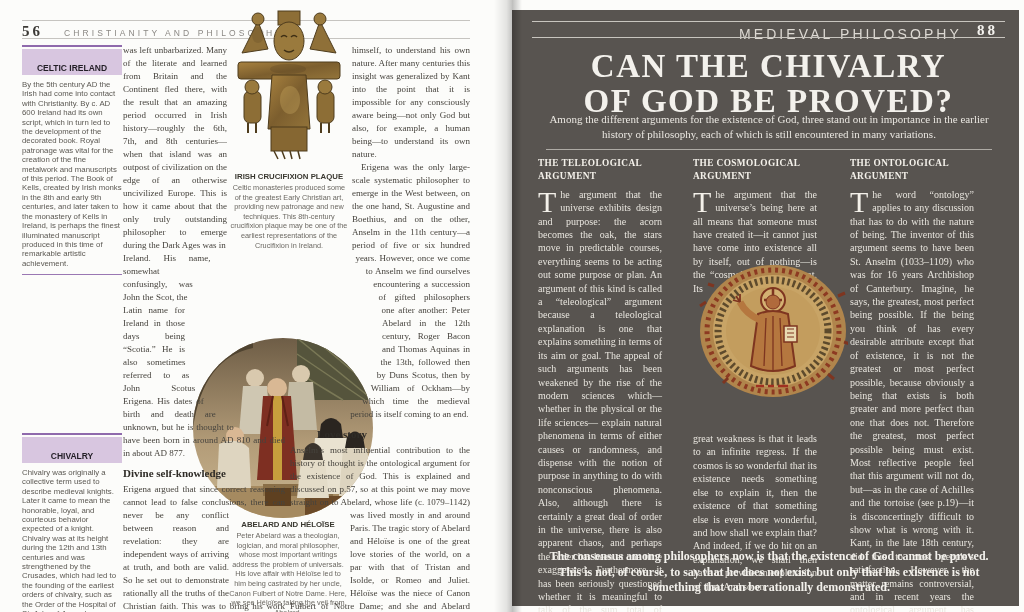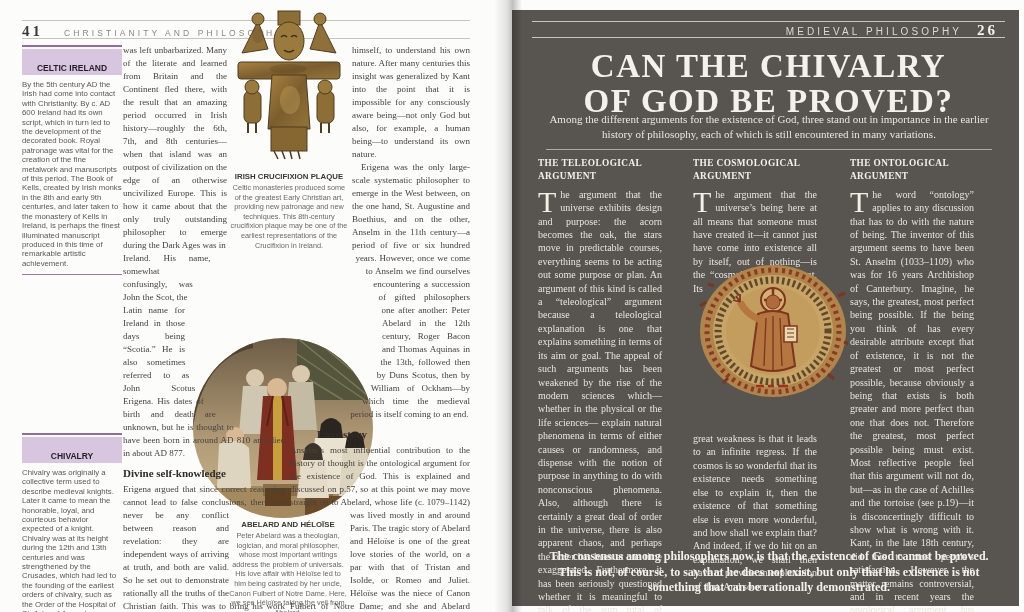--- a/index.html
+++ b/index.html
@@ -32,21 +32,21 @@
   .lhead { font-weight:bold; font-size:11px; color:#2f2c27; margin:7px 0 3px 0; text-align:left; }
   .indent { text-indent:9px; }
   .spacer { background:transparent; }
   .fr { float:right; }
   .fl { float:left; }
 
   
   .rp-bg { position:absolute; left:512px; top:10px; width:507px; height:596px; background:#585450; }
   .rp-rule { position:absolute; left:532px; width:473px; height:1px; background:#c8c5bf; }
   .rp-section { position:absolute; left:700px; top:26px; width:262px; text-align:right;
-                font-family:"Liberation Sans",sans-serif; font-size:10px; letter-spacing:3.1px;
+                font-family:"Liberation Sans",sans-serif; font-size:14px; letter-spacing:3.1px;
                 color:#ddd9d3; }
   .rp-pagenum { position:absolute; left:977px; top:22px; font-weight:bold; font-size:15px;
                 letter-spacing:3px; color:#f4f2ee; }
   .rp-title { position:absolute; left:532px; top:49px; width:473px; text-align:center;
               color:#f3f1ec; font-size:33px; line-height:35px; letter-spacing:1.5px; }
   .rp-subtitle { position:absolute; left:546px; top:112px; width:446px; text-align:center;
                  font-size:11px; line-height:14.5px; color:#eae7e1; }
   .rp-subrule { position:absolute; left:546px; top:149px; width:446px; height:1px; background:#aeaba5; }
 
   .rcol { position:absolute; top:157px; width:124px; color:#e8e5de; font-size:10px;
@@ -65,21 +65,21 @@
 
   .round-img { position:absolute; border-radius:50%; overflow:hidden; }
 </style>
 </head>
 <body>
 
 <div class="spread">
 
   <div>
     <div class="lp-rule" style="top:20px"></div>
-    <div class="lp-pagenum">41</div>
+    <div class="lp-pagenum">56</div>
     <div class="lp-section">CHRISTIANITY AND PHILOSOPHY</div>
     <div class="lp-rule" style="top:38px"></div>
 
     <div class="sidebar" style="top:45px">
       <div class="sb-topline"></div>
       <div class="sb-strip">CELTIC IRELAND</div>
       <div class="sb-body">By the 5th century AD the Irish had come into contact with Christianity. By c. AD 600 Ireland had its own script, which in turn led to the development of the decorated book. Royal patronage was vital for the creation of the fine metalwork and manuscripts of this period. The Book of Kells, created by Irish monks in the 8th and early 9th centuries, and later taken to the monastery of Kells in Ireland, is perhaps the finest illuminated manuscript produced in this time of remarkable artistic achievement.</div>
       <div class="sb-botline"></div>
     </div>
 
@@ -201,21 +201,21 @@
       <p class="indent">Erigena was the only large-scale systematic philosopher to emerge in the West between, on the one hand, St. Augustine and Boethius, and on the other, Anselm in the 11th century—a period of five or six hundred years. However, once we come to Anselm we find ourselves encountering a succession of gifted philosophers one after another: Peter Abelard in the 12th century, Roger Bacon and Thomas Aquinas in the 13th, followed then by Duns Scotus, then by William of Ockham—by which time the medieval period is itself coming to an end.</p>
       <h3 class="lhead">Love story</h3>
       <p>Anselm’s most influential contribution to the history of thought is the ontological argument for the existence of God. This is explained and discussed on p.57, so at this point we may move straight on to Abelard, whose life (c. 1079–1142) was lived mostly in and around Paris. The tragic story of Abelard and Héloïse is one of the great love stories of the world, on a par with that of Tristan and Isolde, or Romeo and Juliet. Héloïse was the niece of Canon Fulbert of Notre Dame; and she and Abelard became secret lovers. She had a child, whereupon they married, still secretly. Seeking revenge, her brothers, organized by the Canon, broke into Abelard’s room one night and castrated him. The story ends with him becoming a monk and her a nun, and the two of them writing letters to one another which are now an established part of world literature.</p>
     </div>
   </div>
 
   <div>
     <div class="rp-bg"></div>
     <div class="rp-rule" style="top:21px"></div>
     <div class="rp-section">MEDIEVAL PHILOSOPHY</div>
-    <div class="rp-pagenum">26</div>
+    <div class="rp-pagenum">88</div>
     <div class="rp-rule" style="top:37px"></div>
 
     <h1 class="rp-title">
       <span style="display:block">CAN THE CHIVALRY</span>
       <span style="display:block">OF GOD BE PROVED?</span>
     </h1>
     <div class="rp-subtitle">Among the different arguments for the existence of God, three stand out in importance in the earlier history of philosophy, each of which is still encountered in many variations.</div>
     <div class="rp-subrule"></div>
 
     <div class="rcol" style="left:538px">

